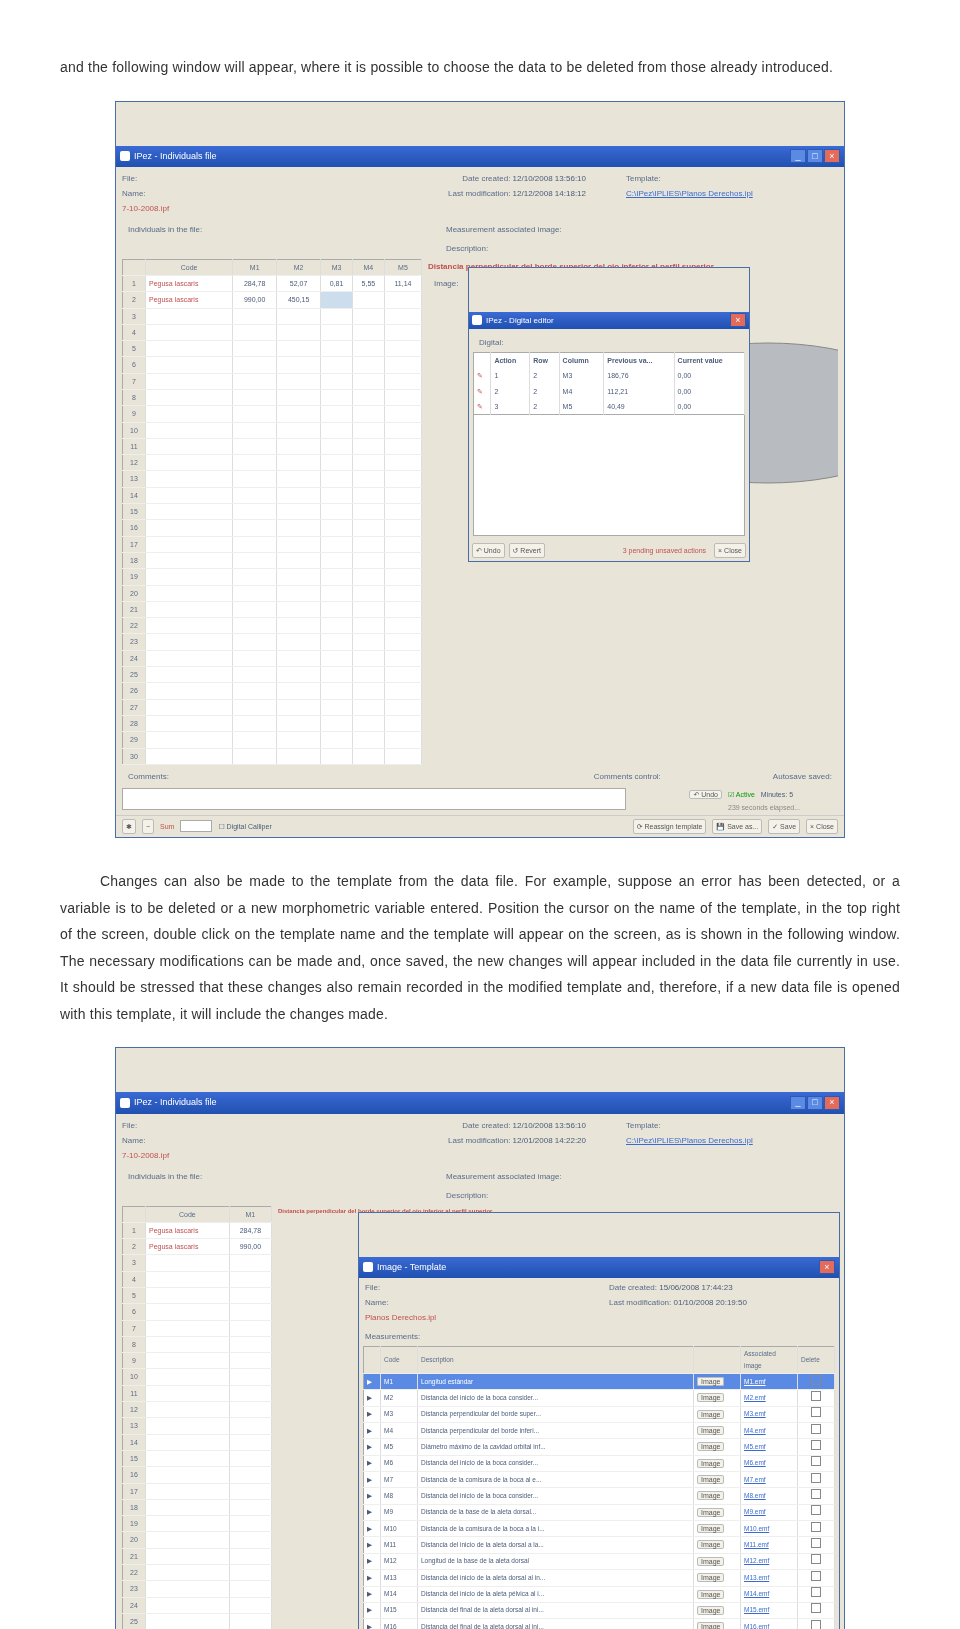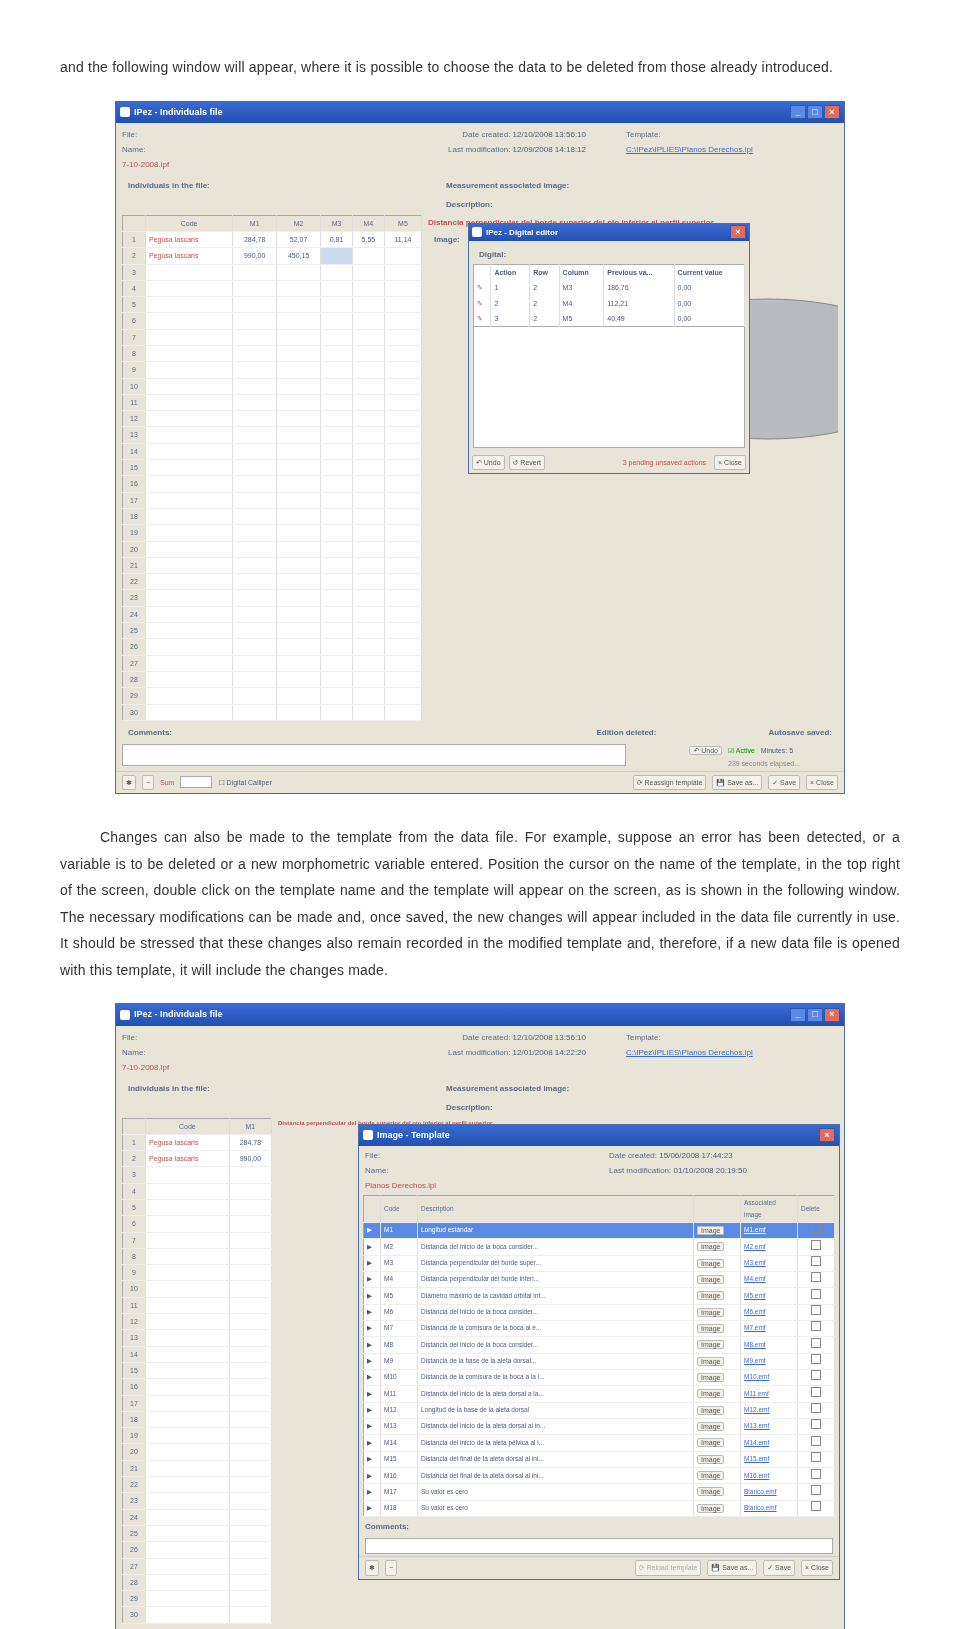--- a/index.html
+++ b/index.html
@@ -36,21 +36,22 @@
     font-family: Tahoma, Arial, sans-serif;
     color: #4a5b7a;
   }
   .titlebar {
     background: linear-gradient(#3a6ad4, #2050b0);
     color: #fff;
     padding: 2px 4px;
     display: flex;
     align-items: center;
     font-size: 9px;
-    font-weight: bold;
+    font-weight: normal;
+    margin-top: 44px;
   }
   .titlebar-icon {
     width: 10px;
     height: 10px;
     background: #fff;
     margin-right: 4px;
     border-radius: 2px;
   }
   .titlebar-ctrls {
     margin-left: auto;
@@ -74,21 +75,20 @@
     padding: 4px 6px;
     gap: 40px;
   }
   .header-col { flex: 1; }
   .header-label { color: #5a6b8a; }
   .header-value { color: #c05050; }
   .header-value.link { color: #3a6ad4; text-decoration: underline; }
   .panel-label {
     padding: 2px 6px;
     color: #5a6b8a;
-    font-weight: bold;
   }
   .content-row {
     display: flex;
     padding: 0 6px;
     gap: 6px;
   }
   .table-area {
     width: 300px;
     flex-shrink: 0;
   }
@@ -244,21 +244,21 @@
     </div>
   </div>
   <div class="header-row">
     <div class="header-col">
       <div class="header-label">File:</div>
       <div class="header-label">Name:</div>
       <div class="header-value">7-10-2008.ipf</div>
     </div>
     <div class="header-col" style="text-align:right">
       <div><span class="header-label">Date created:</span> <span>12/10/2008 13:56:10</span></div>
-      <div><span class="header-label">Last modification:</span> <span>12/09/2008 14:18:12</span></div>
+      <div><span class="header-label">Last modification:</span> <span>12/12/2008 14:18:12</span></div>
     </div>
     <div class="header-col">
       <div class="header-label">Template:</div>
       <div class="header-value link">C:\IPez\IPLIES\Planos Derechos.ipl</div>
     </div>
   </div>
   <div style="display:flex;padding:0 6px;gap:6px">
     <div style="width:300px" class="panel-label">Individuals in the file:</div>
     <div style="flex:1">
       <div class="panel-label">Measurement associated image:</div>
@@ -648,21 +648,21 @@
           <span class="status">3 pending unsaved actions</span>
           <span class="btn-sm">× <span>Close</span></span>
         </div>
       </div>
     </div>
   </div>
   <div style="display:flex;padding:2px 6px;gap:6px">
     <div style="width:420px">
       <div class="panel-label">Comments:</div>
     </div>
-    <div style="flex:1;text-align:right;padding-right:100px" class="panel-label">Edition deleted:</div>
+    <div style="flex:1;text-align:right;padding-right:100px" class="panel-label">Comments control:</div>
     <div class="panel-label">Autosave saved:</div>
   </div>
   <div style="display:flex;padding:0 6px;gap:6px;align-items:flex-start">
     <div class="comments-box" style="flex:1;margin:0"></div>
     <div style="width:90px;font-size:7px;text-align:right">
       <span class="btn-sm">↶ <span>Undo</span></span>
     </div>
     <div style="width:110px;font-size:7px">
       <span style="color:#090">☑ <span>Active</span></span>
       &nbsp;&nbsp;<span>Minutes:</span> <span>5</span><br>
@@ -919,20 +919,21 @@
           <div class="header-col">
             <div class="header-label">File:</div>
             <div class="header-label">Name:</div>
             <div class="header-value">Planos Derechos.ipl</div>
           </div>
           <div class="header-col" style="text-align:left">
             <div><span class="header-label">Date created:</span> <span>15/06/2008 17:44:23</span></div>
             <div><span class="header-label">Last modification:</span> <span>01/10/2008 20:19:50</span></div>
           </div>
         </div>
+        <div class="panel-label">Measurements:</div>
         <div style="padding:0 4px">
           <table class="tmpl-table">
             <thead>
                     <tr id="fig2-dlg-thead">
                       <th></th>
                       <th>Code</th>
                       <th>Description</th>
                       <th></th>
                       <th>Associated image</th>
                       <th>Delete</th>

